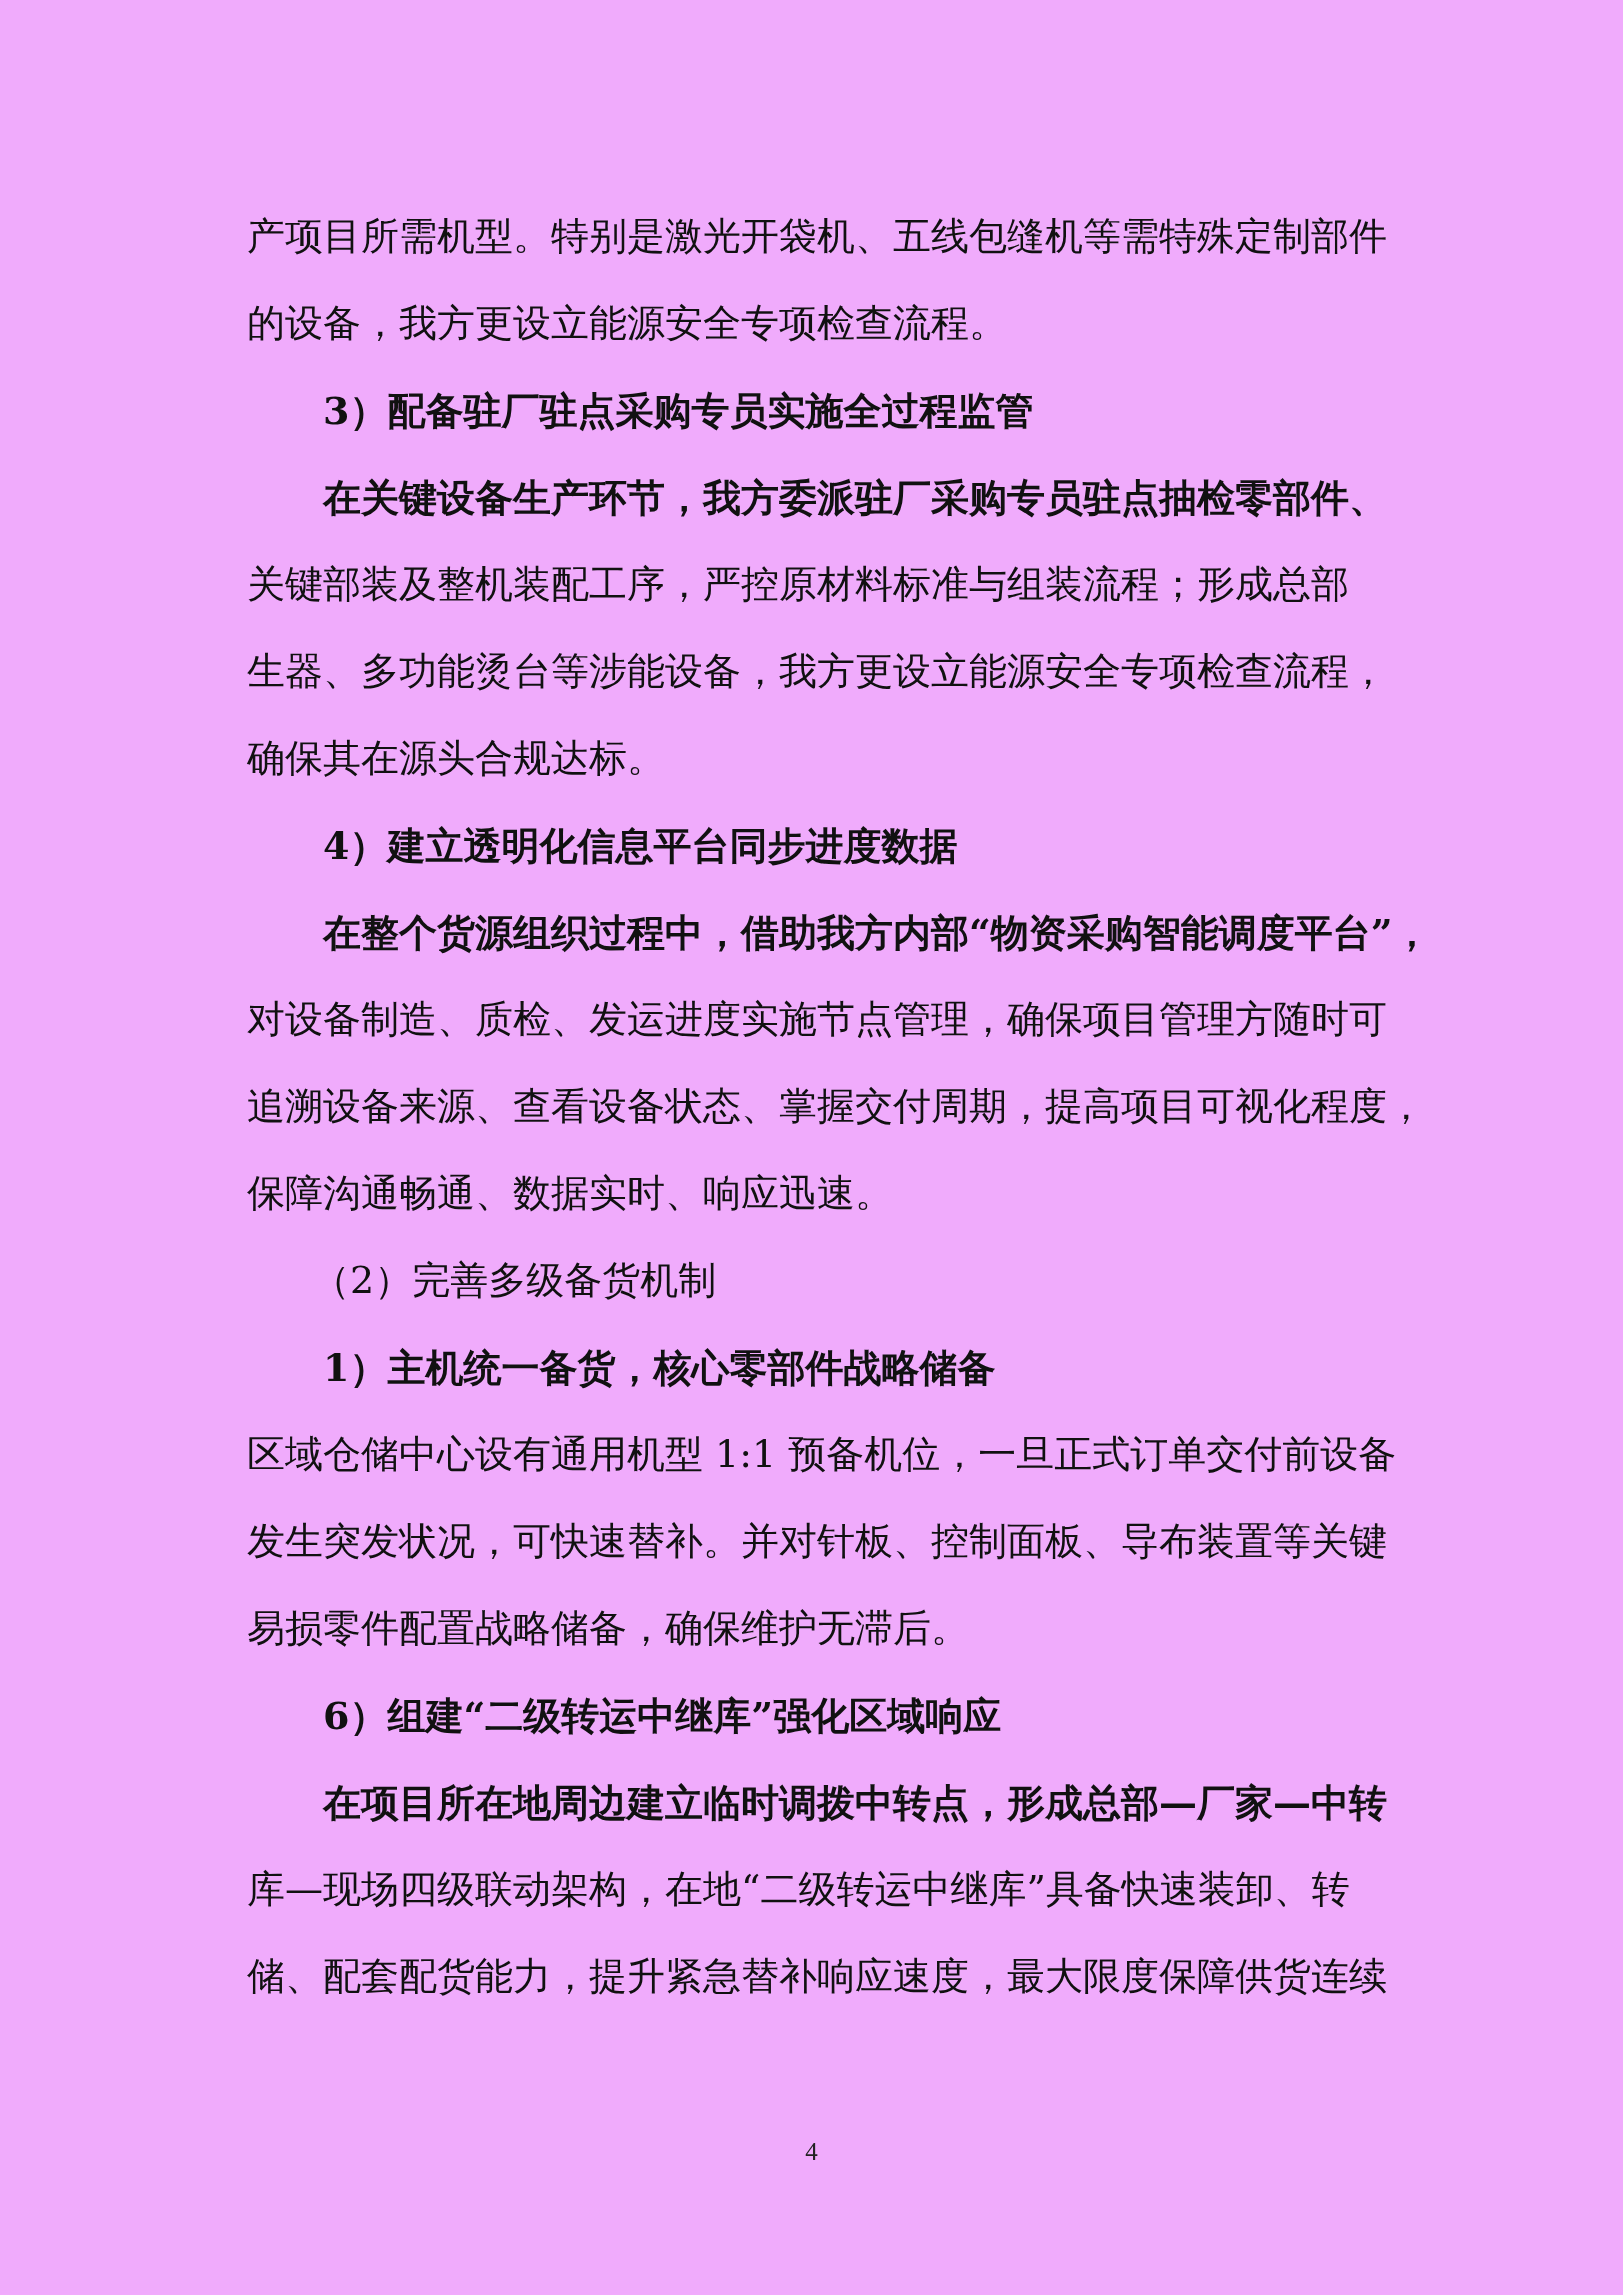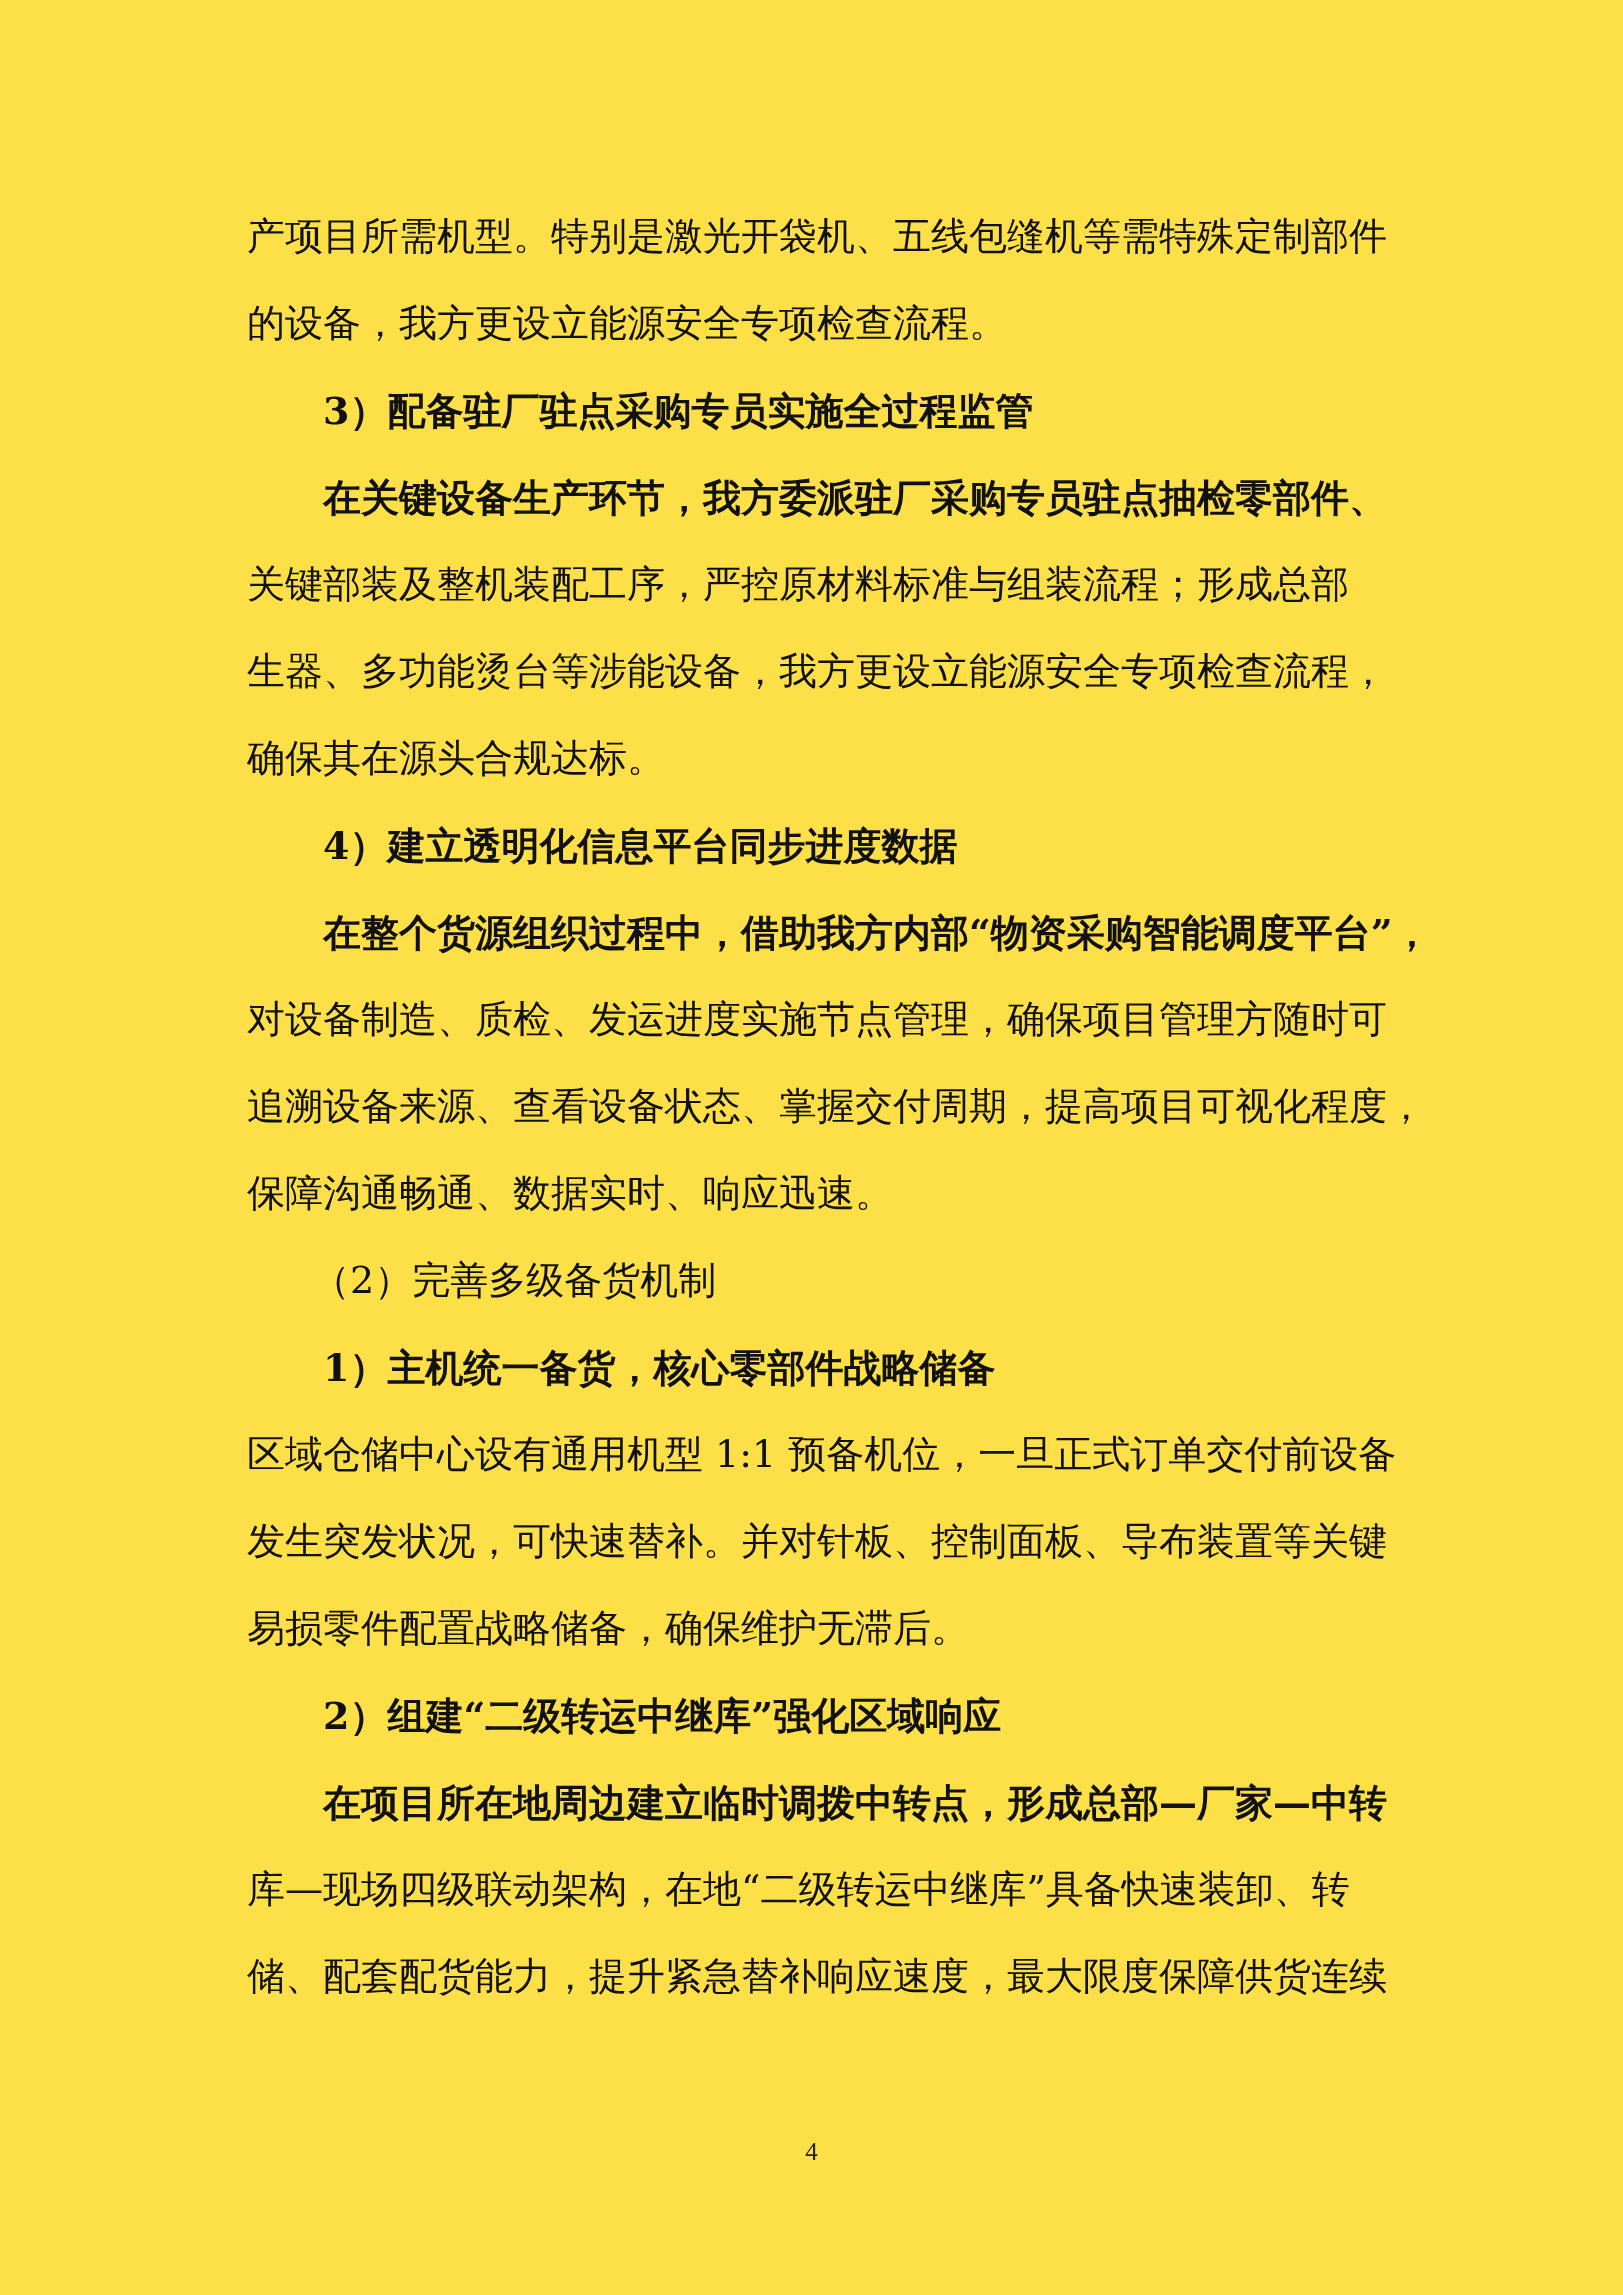--- a/index.html
+++ b/index.html
@@ -1,17 +1,17 @@
 <!DOCTYPE html>
 <html style="font-size:10.5px"><head>
 <meta charset="utf-8">
 <style>
   html, body { margin: 0; padding: 0; background: #ffffff; }
   body { width: 1623px; height: 2295px; position: relative; overflow: hidden; }
-  .page { position: absolute; left: 0; top: 0; width: 1623px; height: 2295px; background: #fde047; }
+  .page { position: absolute; left: 0; top: 0; width: 1623px; height: 2295px; background: #f0abfc; }
   .content {
     position: absolute; left: 247px; top: 207px; width: 1139px;
     font-family: "DejaVu Serif", "Liberation Serif", serif;
     font-size: 38px; color: #111111;
   }
   .line { height: 87px; line-height: 59px; white-space: nowrap; letter-spacing: 0px; }
   .indent { padding-left: 76px; font-weight: bold; }
   .indent-h { padding-left: 65px; }
   .page-number {
     position: absolute; left: 0; width: 1623px; top: 2138px; text-align: center;
@@ -33,20 +33,20 @@
     <div class="line indent">4）建立透明化信息平台同步进度数据</div>
     <div class="line indent">在整个货源组织过程中，借助我方内部“物资采购智能调度平台”，</div>
     <div class="line">对设备制造、质检、发运进度实施节点管理，确保项目管理方随时可</div>
     <div class="line">追溯设备来源、查看设备状态、掌握交付周期，提高项目可视化程度，</div>
     <div class="line">保障沟通畅通、数据实时、响应迅速。</div>
     <div class="line indent-h">（2）完善多级备货机制</div>
     <div class="line indent">1）主机统一备货，核心零部件战略储备</div>
     <div class="line">区域仓储中心设有通用机型 1:1 预备机位，一旦正式订单交付前设备</div>
     <div class="line">发生突发状况，可快速替补。并对针板、控制面板、导布装置等关键</div>
     <div class="line">易损零件配置战略储备，确保维护无滞后。</div>
-    <div class="line indent">2）组建“二级转运中继库”强化区域响应</div>
+    <div class="line indent">6）组建“二级转运中继库”强化区域响应</div>
     <div class="line indent">在项目所在地周边建立临时调拨中转点，形成总部—厂家—中转</div>
     <div class="line">库—现场四级联动架构，在地“二级转运中继库”具备快速装卸、转</div>
     <div class="line">储、配套配货能力，提升紧急替补响应速度，最大限度保障供货连续</div>
   </div>
   <div class="page-number">4</div>
 </div>
 
 
 </body></html>

